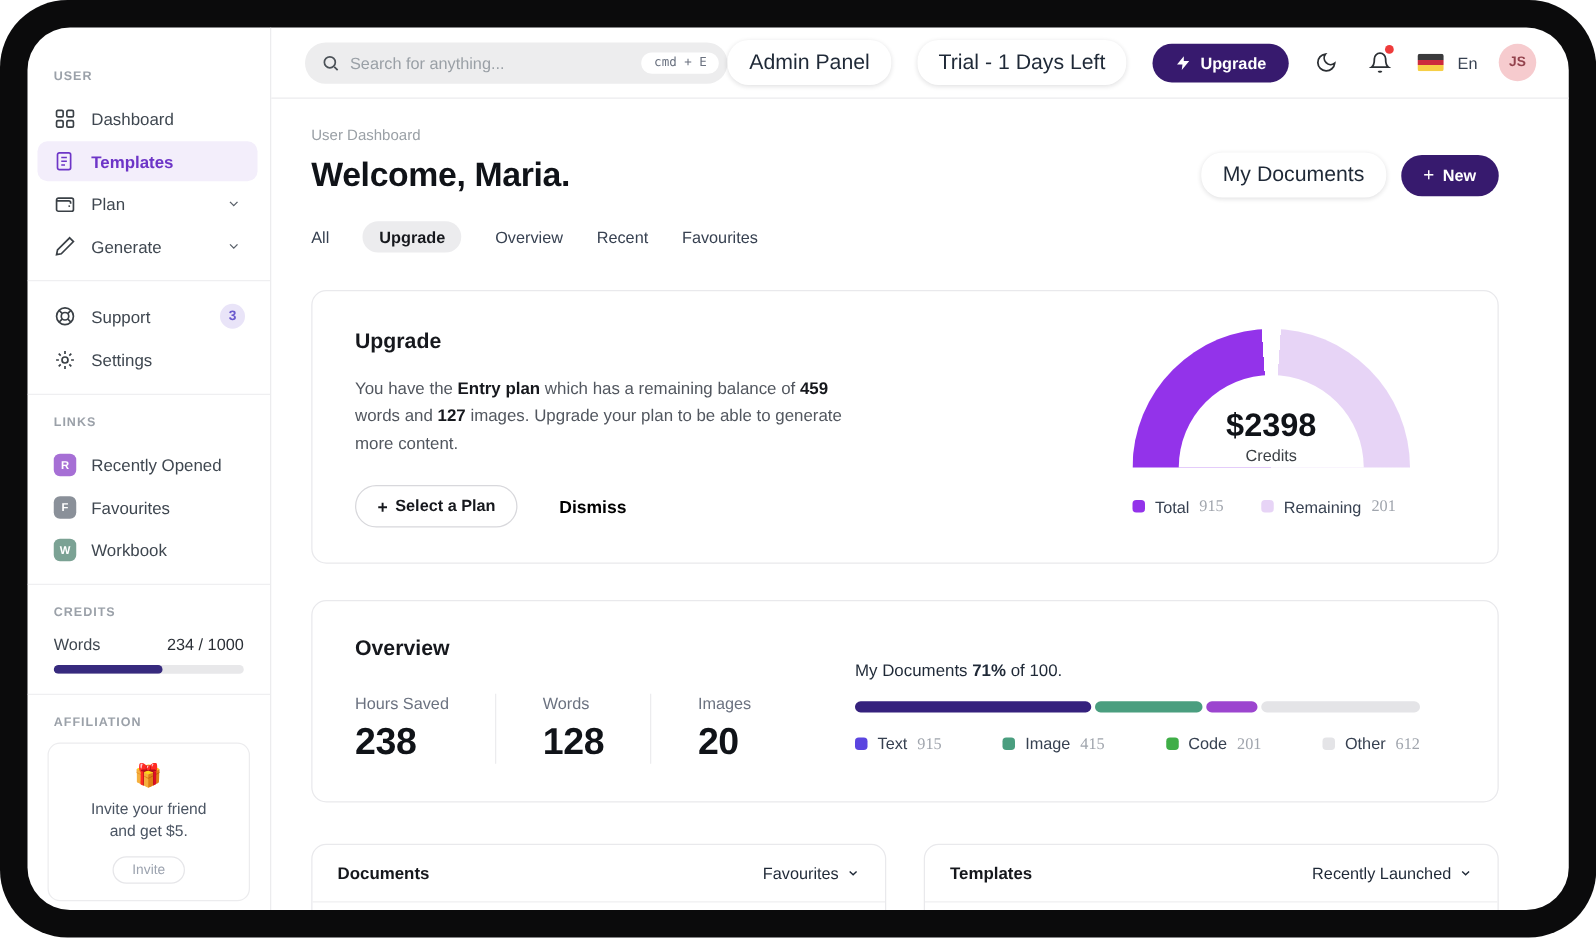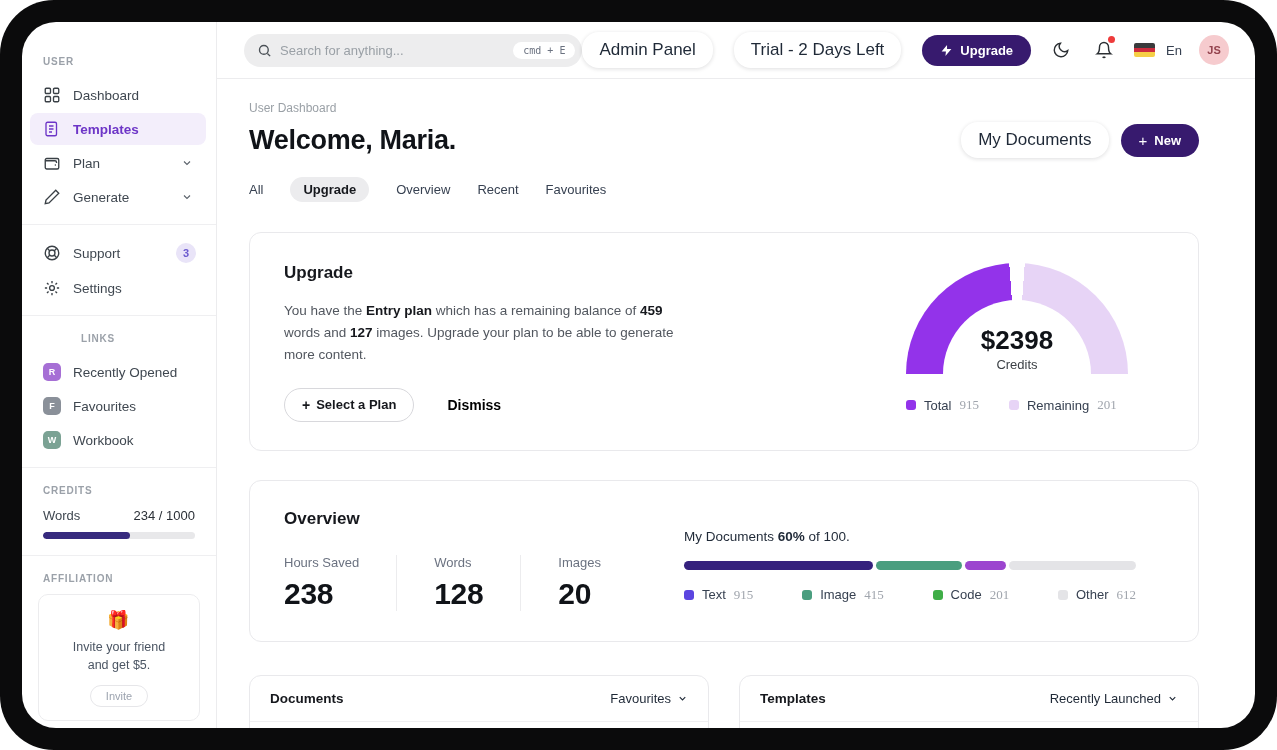--- a/index.html
+++ b/index.html
@@ -166,21 +166,21 @@
     <div class="side-item">
       <svg width="18" height="18" viewBox="0 0 24 24" fill="none" stroke="#3a4046" stroke-width="1.8">
             <circle cx="12" cy="12" r="3.2"></circle>
             <path d="M12 2.5v3M12 18.5v3M2.5 12h3M18.5 12h3M5.3 5.3l2.1 2.1M16.6 16.6l2.1 2.1M18.7 5.3l-2.1 2.1M7.4 16.6l-2.1 2.1"></path>
           </svg>
       <span>Settings</span>
     </div>
 
     <hr class="side-div">
 
-    <div class="sec-label" style="padding-top:6px;margin-left:38px;">LINKS</div>
+    <div class="sec-label" style="padding-top:6px;">LINKS</div>
 
     <div class="side-item">
       <span class="link-sq" style="background: rgb(166, 111, 213);">R</span>
       <span>Recently Opened</span>
     </div>
     <div class="side-item">
       <span class="link-sq" style="background: rgb(138, 144, 153);">F</span>
       <span>Favourites</span>
     </div>
     <div class="side-item">
@@ -218,21 +218,21 @@
       <div class="search">
         <svg width="15" height="15" viewBox="0 0 24 24" fill="none" stroke="#4b5157" stroke-width="2.2">
               <circle cx="11" cy="11" r="7"></circle>
               <path d="M21 21l-4.3-4.3"></path>
             </svg>
         <input placeholder="Search for anything..." style="">
         <span class="kbd">cmd + E</span>
       </div>
       <div class="tb-right">
         <span class="pill-white">Admin Panel</span>
-        <span class="pill-white ml10">Trial - 2 Days Left</span>
+        <span class="pill-white ml10">Trial - 1 Days Left</span>
         <span class="btn-dark ml10">
           <svg width="13" height="13" viewBox="0 0 24 24" fill="#fff">
                 <path d="M13 2L3 14h8l-1 8 11-13h-8l0-7z"></path>
               </svg>
           <span>Upgrade</span>
         </span>
         <span class="icon-btn ml6">
           <svg width="18" height="18" viewBox="0 0 24 24" fill="none" stroke="#2b2f33" stroke-width="1.9">
                 <path d="M21 12.8A9 9 0 1 1 11.2 3a7 7 0 0 0 9.8 9.8z"></path>
               </svg>
@@ -327,21 +327,21 @@
               <div class="stat-val">128</div>
             </div>
             <div class="stat">
               <div class="stat-label">Images</div>
               <div class="stat-val">20</div>
             </div>
           </div>
         </div>
 
         <div class="ov-right">
-          <div class="ov-line"><span>My Documents </span><b>60%</b><span> of 100.</span></div>
+          <div class="ov-line"><span>My Documents </span><b>71%</b><span> of 100.</span></div>
           <div class="seg-bar">
             <div class="seg" style="width: 42.6972%; background: rgb(53, 33, 125);"></div>
             <div class="seg" style="width: 19.3654%; background: rgb(74, 158, 127);"></div>
             <div class="seg" style="width: 9.37937%; background: rgb(156, 69, 207);"></div>
             <div class="seg" style="width: 28.5581%; background: rgb(228, 228, 231);"></div>
           </div>
           <div class="ov-legend">
             <span class="leg-item">
               <span class="leg-sq" style="background: rgb(91, 69, 224);"></span>
               <span>Text</span>

